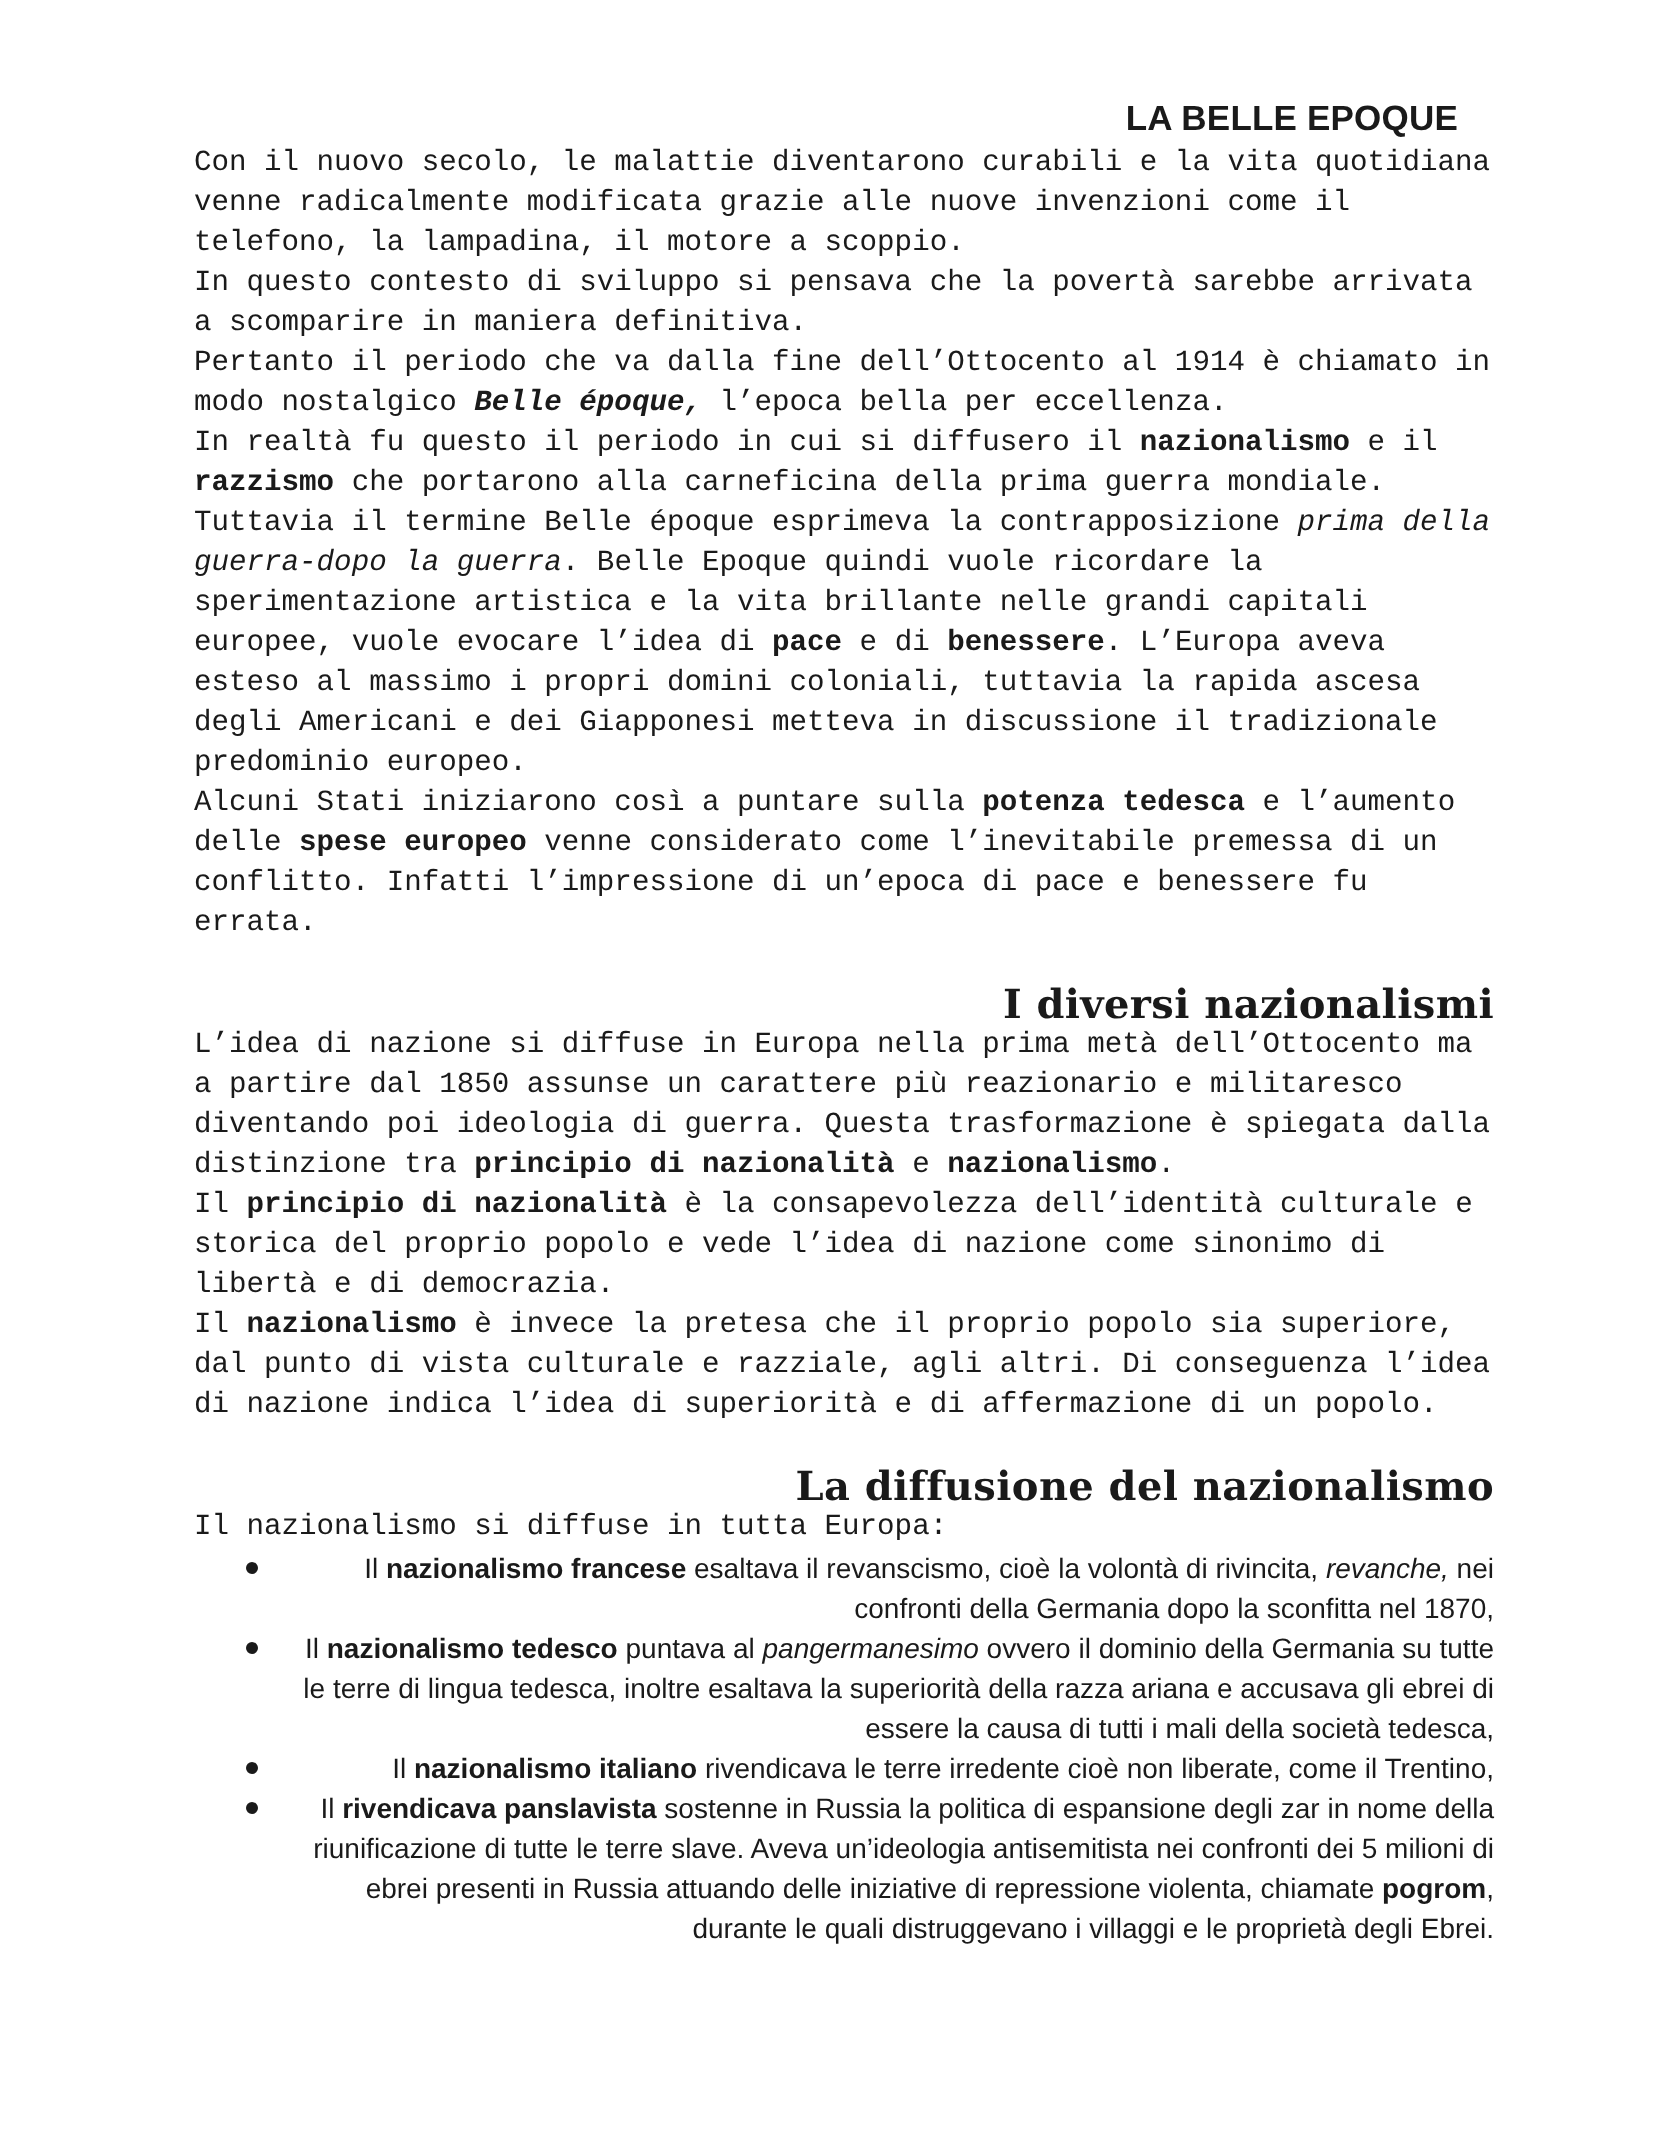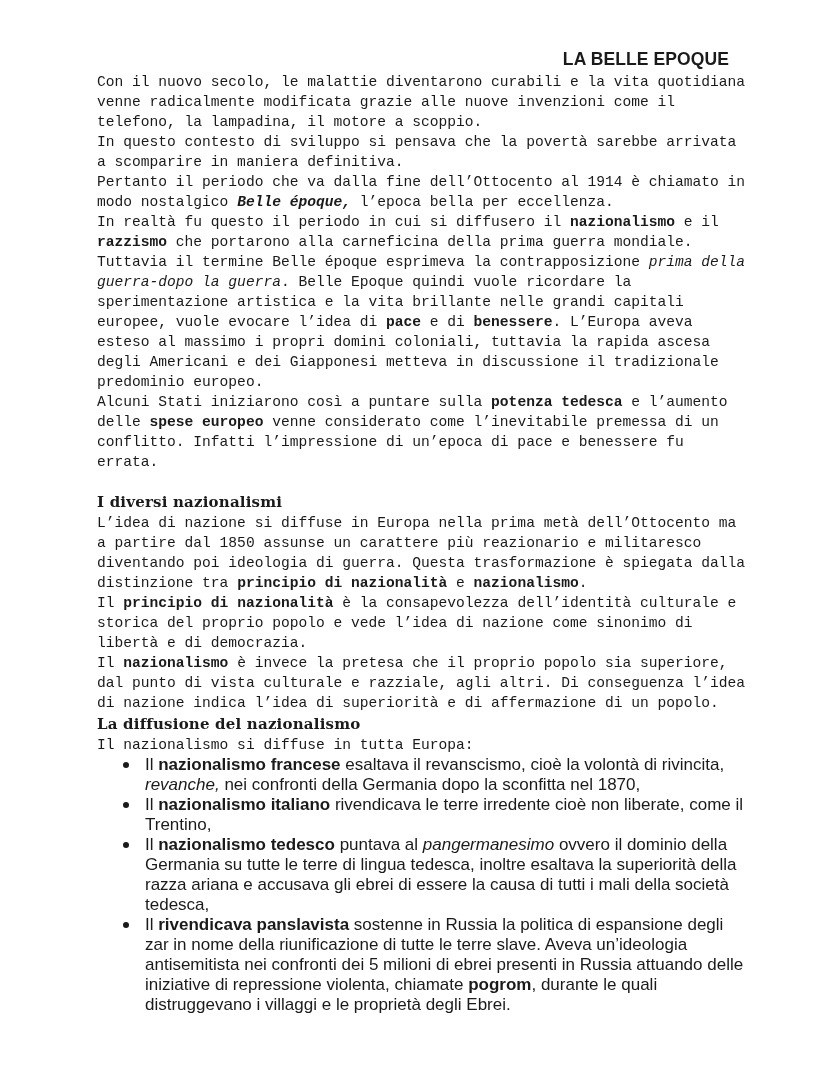--- a/index.html
+++ b/index.html
@@ -32,37 +32,39 @@
   }
   .para {
     font-size: 14.6px;
     line-height: 20px;
     margin: 0;
     font-family: Liberation Mono, monospace;
   }
   .section-heading {
     font-family: "DejaVu Serif", "Liberation Serif", serif;
     font-weight: bold;
-    font-size: 15px;
+    font-size: 20px;
     line-height: 22px;
     margin: 0;
     letter-spacing: 0.2px;
+    text-align: right;
   }
   .section-1 { margin-top: 19px; }
-  .section-2 { }
+  .section-2 { margin-top: 19px; }
   ul.bullets {
     margin: 0;
     padding: 0;
     list-style: none;
   }
   ul.bullets li {
     position: relative;
     padding-left: 48px;
-    font-size: 17px;
+    font-size: 14px;
     line-height: 20px;
+    text-align: right;
   }
   ul.bullets li .bullet-dot {
     position: absolute;
     left: 26px;
     top: 7px;
     width: 6px;
     height: 6px;
     border-radius: 50%;
     background: #1a1a1a;
   }
@@ -94,25 +96,25 @@
   <section class="section-2">
     <h2 class="section-heading">La diffusione del nazionalismo</h2>
     <p class="para">Il nazionalismo si diffuse in tutta Europa:</p>
     <ul class="bullets">
       <li>
         <span class="bullet-dot"></span>
         <span>Il <b>nazionalismo francese</b> esaltava il revanscismo, cioè la volontà di rivincita, <i>revanche,</i> nei confronti della Germania dopo la sconfitta nel 1870,</span>
       </li>
       <li>
         <span class="bullet-dot"></span>
-        <span>Il <b>nazionalismo italiano</b> rivendicava le terre irredente cioè non liberate, come il Trentino,</span>
+        <span>Il <b>nazionalismo tedesco</b> puntava al <i>pangermanesimo</i> ovvero il dominio della Germania su tutte le terre di lingua tedesca, inoltre esaltava la superiorità della razza ariana e accusava gli ebrei di essere la causa di tutti i mali della società tedesca,</span>
       </li>
       <li>
         <span class="bullet-dot"></span>
-        <span>Il <b>nazionalismo tedesco</b> puntava al <i>pangermanesimo</i> ovvero il dominio della Germania su tutte le terre di lingua tedesca, inoltre esaltava la superiorità della razza ariana e accusava gli ebrei di essere la causa di tutti i mali della società tedesca,</span>
+        <span>Il <b>nazionalismo italiano</b> rivendicava le terre irredente cioè non liberate, come il Trentino,</span>
       </li>
       <li>
         <span class="bullet-dot"></span>
         <span>Il <b>rivendicava panslavista</b> sostenne in Russia la politica di espansione degli zar in nome della riunificazione di tutte le terre slave. Aveva un’ideologia antisemitista nei confronti dei 5 milioni di ebrei presenti in Russia attuando delle iniziative di repressione violenta, chiamate <b>pogrom</b>, durante le quali distruggevano i villaggi e le proprietà degli Ebrei.</span>
       </li>
     </ul>
   </section>
 </div>
 
 </body></html>

